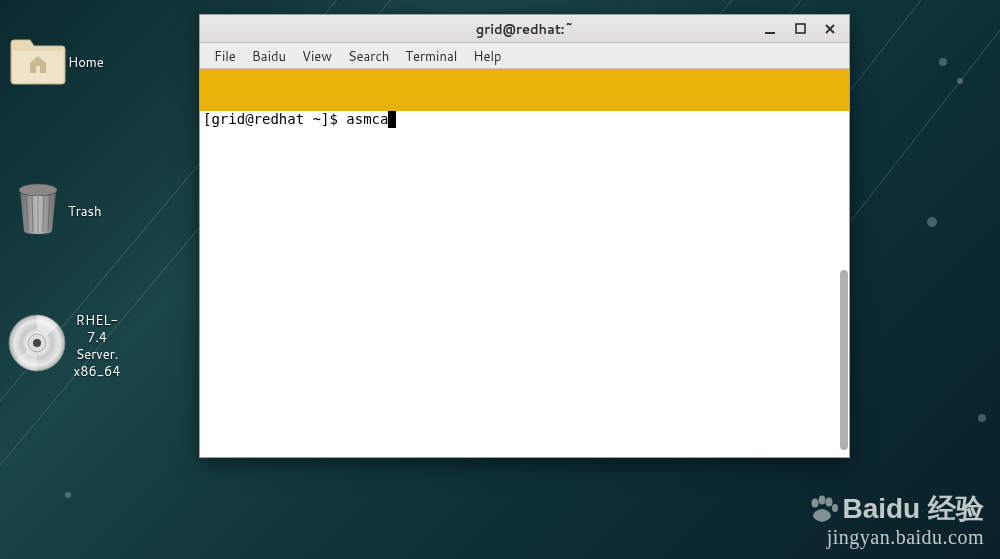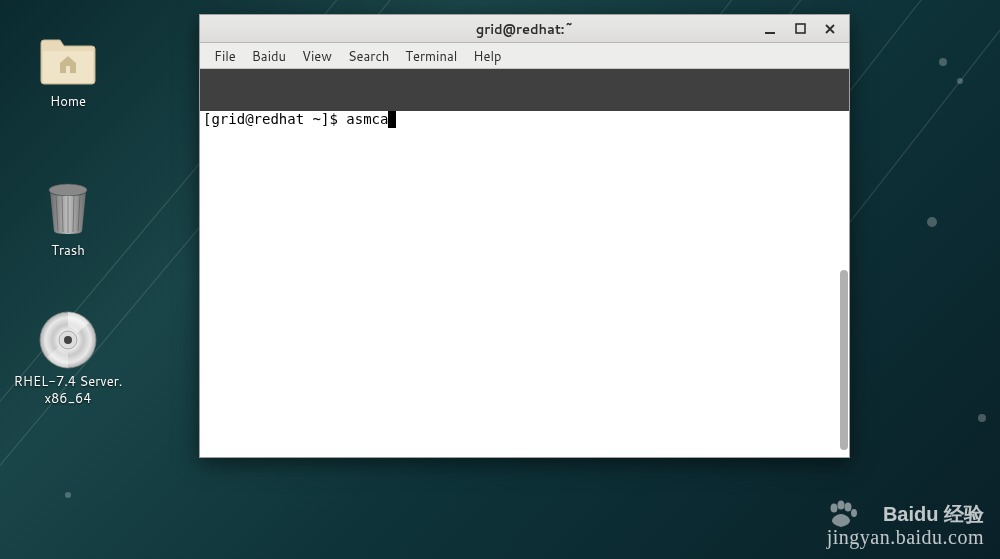--- a/index.html
+++ b/index.html
@@ -34,21 +34,20 @@
       width: 8px;
       height: 8px;
       border-radius: 50%;
       background: rgba(255,255,255,0.25);
     }
     
     .desktop-icon {
       position: absolute;
       width: 120px;
       display: flex;
-      flex-direction: column;
       align-items: center;
       color: #fff;
       font-size: 13px;
       text-align: center;
       text-shadow: 0 1px 2px rgba(0,0,0,0.8);
       cursor: pointer;
     }
     .desktop-icon .icon-img {
       width: 60px;
       height: 55px;
@@ -75,21 +74,21 @@
       width: 58px;
       height: 58px;
     }
     
     .terminal-window {
       position: absolute;
       left: 199px;
       top: 14px;
       width: 651px;
       height: 444px;
-      background: #404040;
+      background: #eab308;
       border: 1px solid #a0a0a0;
       box-shadow: 0 6px 20px rgba(0,0,0,0.5);
       display: flex;
       flex-direction: column;
     }
     .titlebar {
       height: 28px;
       background: linear-gradient(#e9e9e7, #dedddb);
       border-bottom: 1px solid #b8b8b6;
       display: flex;
@@ -179,21 +178,21 @@
     
     .watermark {
       position: absolute;
       right: 16px;
       bottom: 10px;
       text-align: right;
       color: rgba(255,255,255,0.75);
       font-family: Arial, sans-serif;
     }
     .watermark .main {
-      font-size: 20px;
+      font-size: 28px;
       font-weight: bold;
       display: flex;
       align-items: center;
       justify-content: space-between;
       gap: 4px;
     }
     .watermark .sub {
       font-size: 20px;
       margin-top: -2px;
       letter-spacing: 0.5px;

